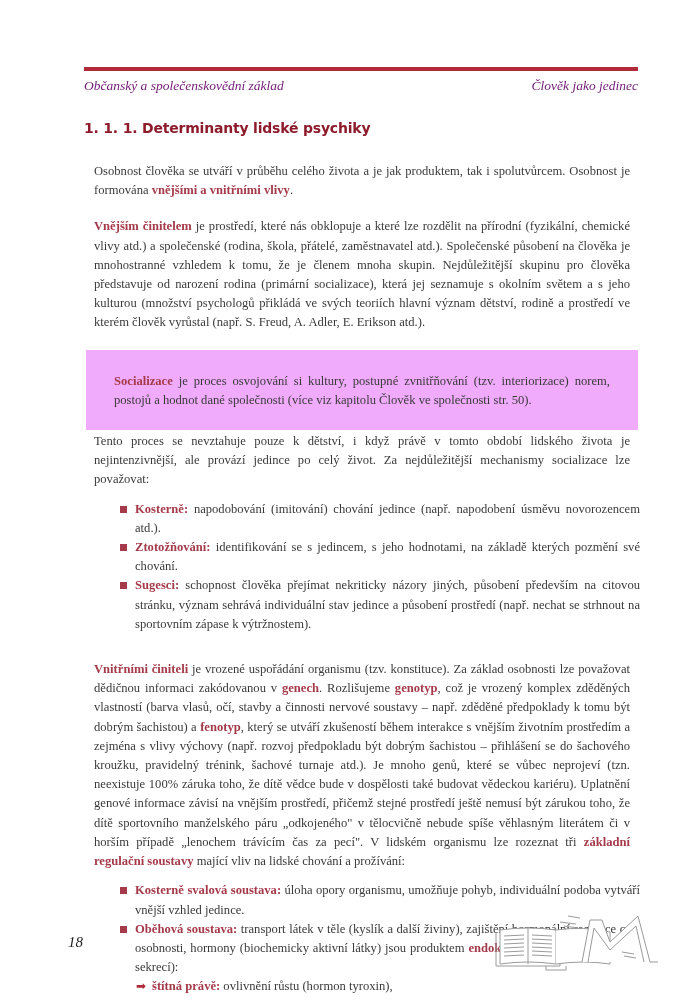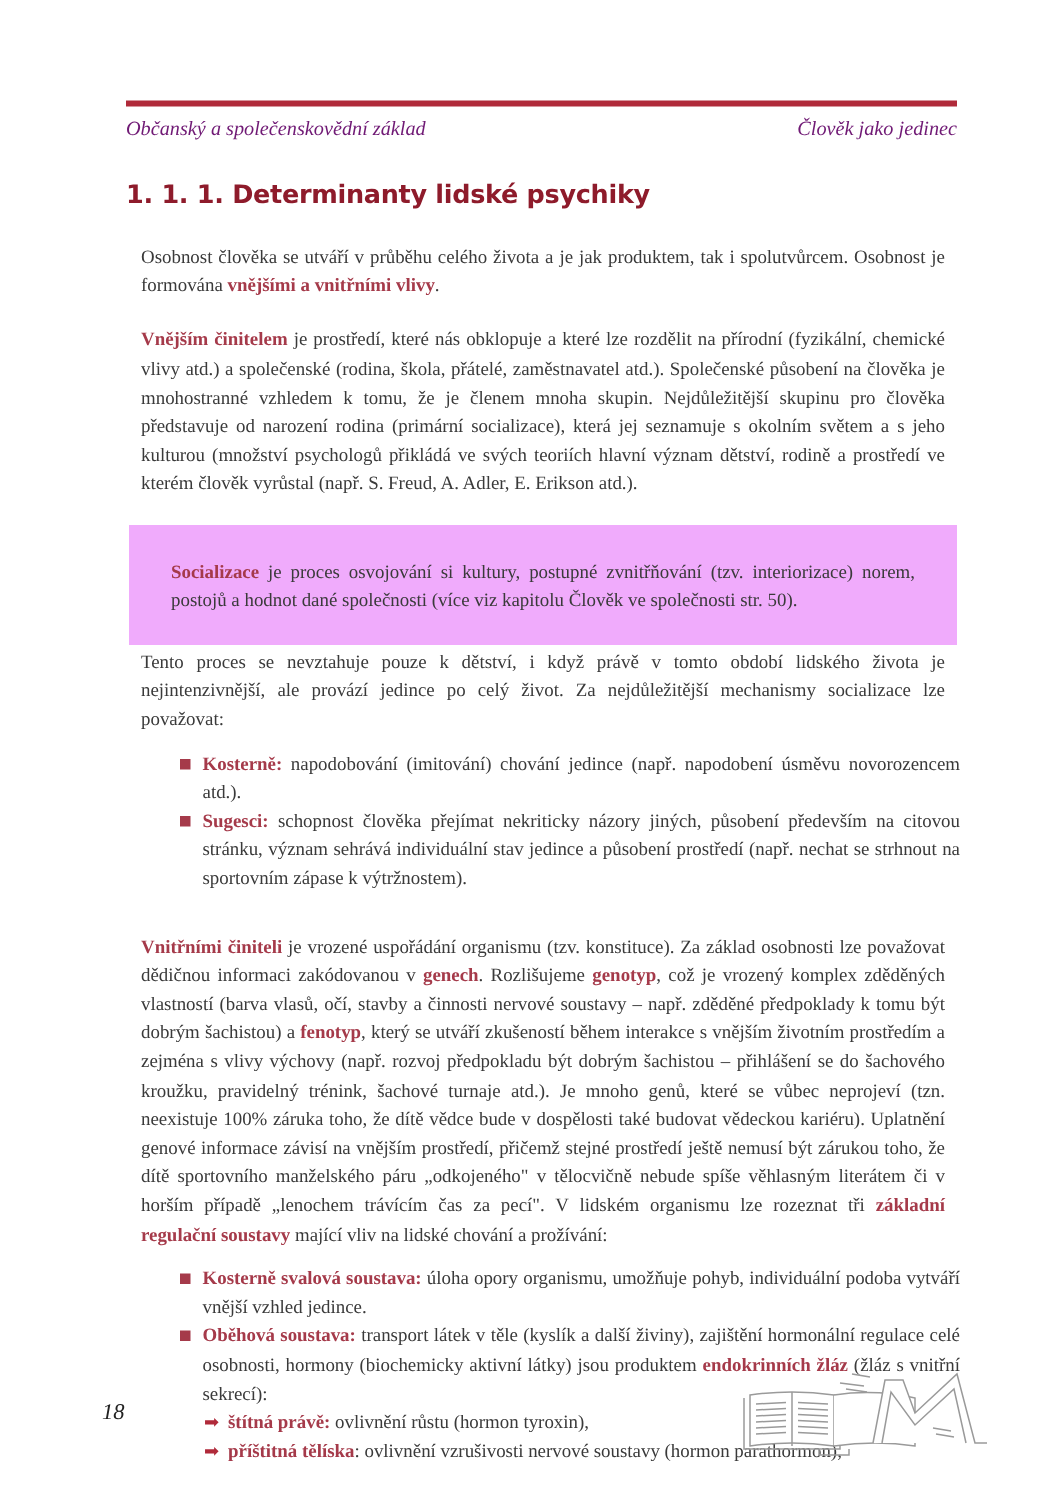--- a/index.html
+++ b/index.html
@@ -4,21 +4,21 @@
 <style>
   html, body { margin: 0; padding: 0; background: #ffffff; }
   body { width: 700px; height: 1001px; position: relative; overflow: hidden;
          font-family: "Liberation Serif", "DejaVu Serif", serif; color: #3a3a3a; }
   .header { position: absolute; left: 84px; top: 46px; width: 554px; height: 20px;
             font-style: italic; font-size: 13.5px; color: #701a75; margin-top: 32px; }
   .header .left { position: absolute; left: 0; top: 0; }
   .header .right { position: absolute; right: 0; top: 0; }
   .header-rule { position: absolute; left: 84px; top: 67px; width: 554px; height: 4px; background: #b02a3a; }
   .title { position: absolute; left: 84px; top: 120px; font-family: "DejaVu Sans", "Liberation Sans", sans-serif;
-           font-weight: bold; font-size: 17px; color: #8e1b2b; letter-spacing: -0.2px; }
+           font-weight: bold; font-size: 14px; color: #8e1b2b; letter-spacing: -0.2px; }
   .content { position: absolute; left: 84px; top: 152px; width: 556px; font-size: 12.6px; line-height: 19.2px; text-align: justify; }
   p { margin: 10px; }
   .hl { color: #a53a4a; font-weight: bold; }
   .p1 { margin-bottom: 17px; }
   .p2 { margin-bottom: 17px; }
   .box { background: #f0abfc; padding: 12px 18px 10px 18px; margin: 0 2px 2px 2px; }
   .p3 { margin-top: 0; }
   ul.sq { list-style: none; margin: 0; padding: 0 0 0 36px; }
   ul.sq li { position: relative; padding-left: 15px; }
   ul.sq li .bullet { position: absolute; left: 0; top: 6px; width: 7px; height: 7px; background: #a53a4a; }
@@ -46,20 +46,21 @@
   <p class="p2"><span class="hl">Vnějším činitelem</span><span> je prostředí, které nás obklopuje a které lze rozdělit na přírodní (fyzikální, chemické vlivy atd.) a společenské (rodina, škola, přátelé, zaměstnavatel atd.). Společenské působení na člověka je mnohostranné vzhledem k tomu, že je členem mnoha skupin. Nejdůležitější skupinu pro člověka představuje od narození rodina (primární socializace), která jej seznamuje s okolním světem a s jeho kulturou (množství psychologů přikládá ve svých teoriích hlavní význam dětství, rodině a prostředí ve kterém člověk vyrůstal (např. S. Freud, A. Adler, E. Erikson atd.).</span></p>
 
   <div class="box">
     <p><span class="hl">Socializace</span><span> je proces osvojování si kultury, postupné zvnitřňování (tzv. interiorizace) norem, postojů a hodnot dané společnosti (více viz kapitolu Člověk ve společnosti str. 50).</span></p>
   </div>
 
   <p class="p3">Tento proces se nevztahuje pouze k dětství, i když právě v tomto období lidského života je nejintenzivnější, ale provází jedince po celý život. Za nejdůležitější mechanismy socializace lze považovat:</p>
 
   <ul class="sq">
     <li><span class="bullet"></span><span class="hl">Kosterně:</span><span> napodobování (imitování) chování jedince (např. napodobení úsměvu novorozencem atd.).</span></li>
+    <li><span class="bullet"></span><span class="hl">Ztotožňování:</span><span> identifikování se s jedincem, s jeho hodnotami, na základě kterých pozmění své chování.</span></li>
     <li><span class="bullet"></span><span class="hl">Sugesci:</span><span> schopnost člověka přejímat nekriticky názory jiných, působení především na citovou stránku, význam sehrává individuální stav jedince a působení prostředí (např. nechat se strhnout na sportovním zápase k výtržnostem).</span></li>
   </ul>
 
   <div class="spacer"></div>
 
   <p><span class="hl">Vnitřními činiteli</span><span> je vrozené uspořádání organismu (tzv. konstituce). Za základ osobnosti lze považovat dědičnou informaci zakódovanou v </span><span class="hl">genech</span><span>. Rozlišujeme </span><span class="hl">genotyp</span><span>, což je vrozený komplex zděděných vlastností (barva vlasů, očí, stavby a činnosti nervové soustavy – např. zděděné předpoklady k tomu být dobrým šachistou) a </span><span class="hl">fenotyp</span><span>, který se utváří zkušeností během interakce s vnějším životním prostředím a zejména s vlivy výchovy (např. rozvoj předpokladu být dobrým šachistou – přihlášení se do šachového kroužku, pravidelný trénink, šachové turnaje atd.). Je mnoho genů, které se vůbec neprojeví (tzn. neexistuje 100% záruka toho, že dítě vědce bude v dospělosti také budovat vědeckou kariéru). Uplatnění genové informace závisí na vnějším prostředí, přičemž stejné prostředí ještě nemusí být zárukou toho, že dítě sportovního manželského páru „odkojeného" v tělocvičně nebude spíše věhlasným literátem či v horším případě „lenochem trávícím čas za pecí". V lidském organismu lze rozeznat tři </span><span class="hl">základní regulační soustavy</span><span> mající vliv na lidské chování a prožívání:</span></p>
 
   <ul class="sq">
     <li><span class="bullet"></span><span class="hl">Kosterně svalová soustava:</span><span> úloha opory organismu, umožňuje pohyb, individuální podoba vytváří vnější vzhled jedince.</span></li>
     <li><span class="bullet"></span><span class="hl">Oběhová soustava:</span><span> transport látek v těle (kyslík a další živiny), zajištění hormonální regulace celé osobnosti, hormony (biochemicky aktivní látky) jsou produktem </span><span class="hl">endokrinních žláz</span><span> (žláz s vnitřní sekrecí):</span></li>

